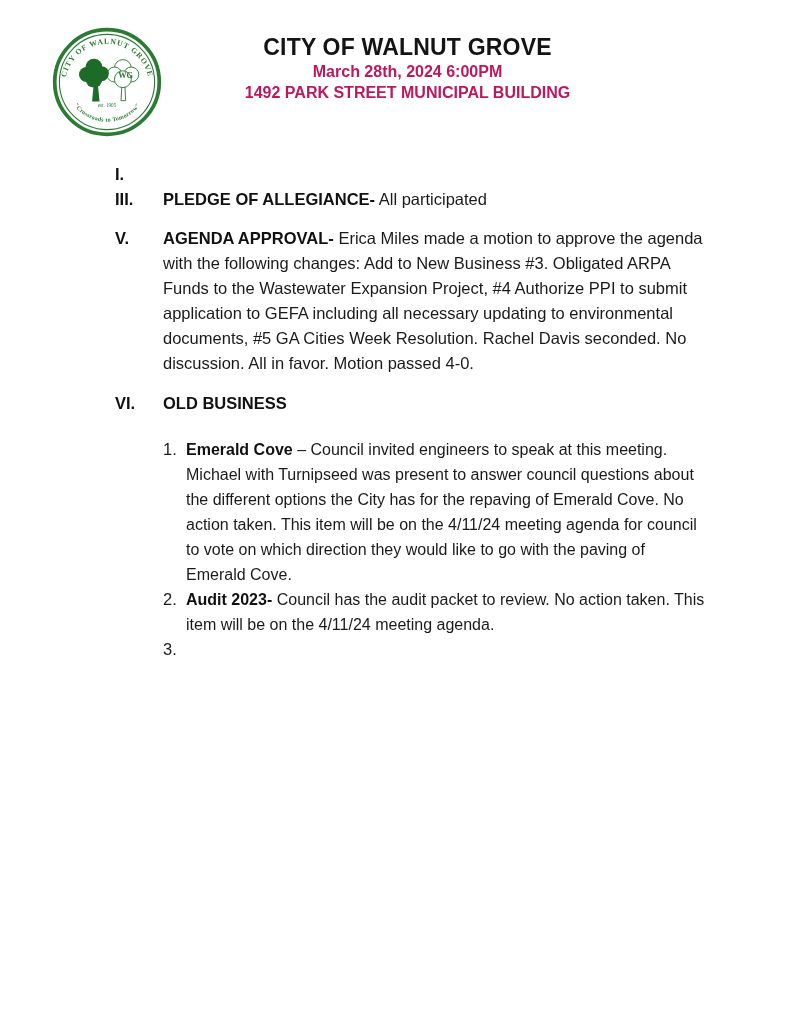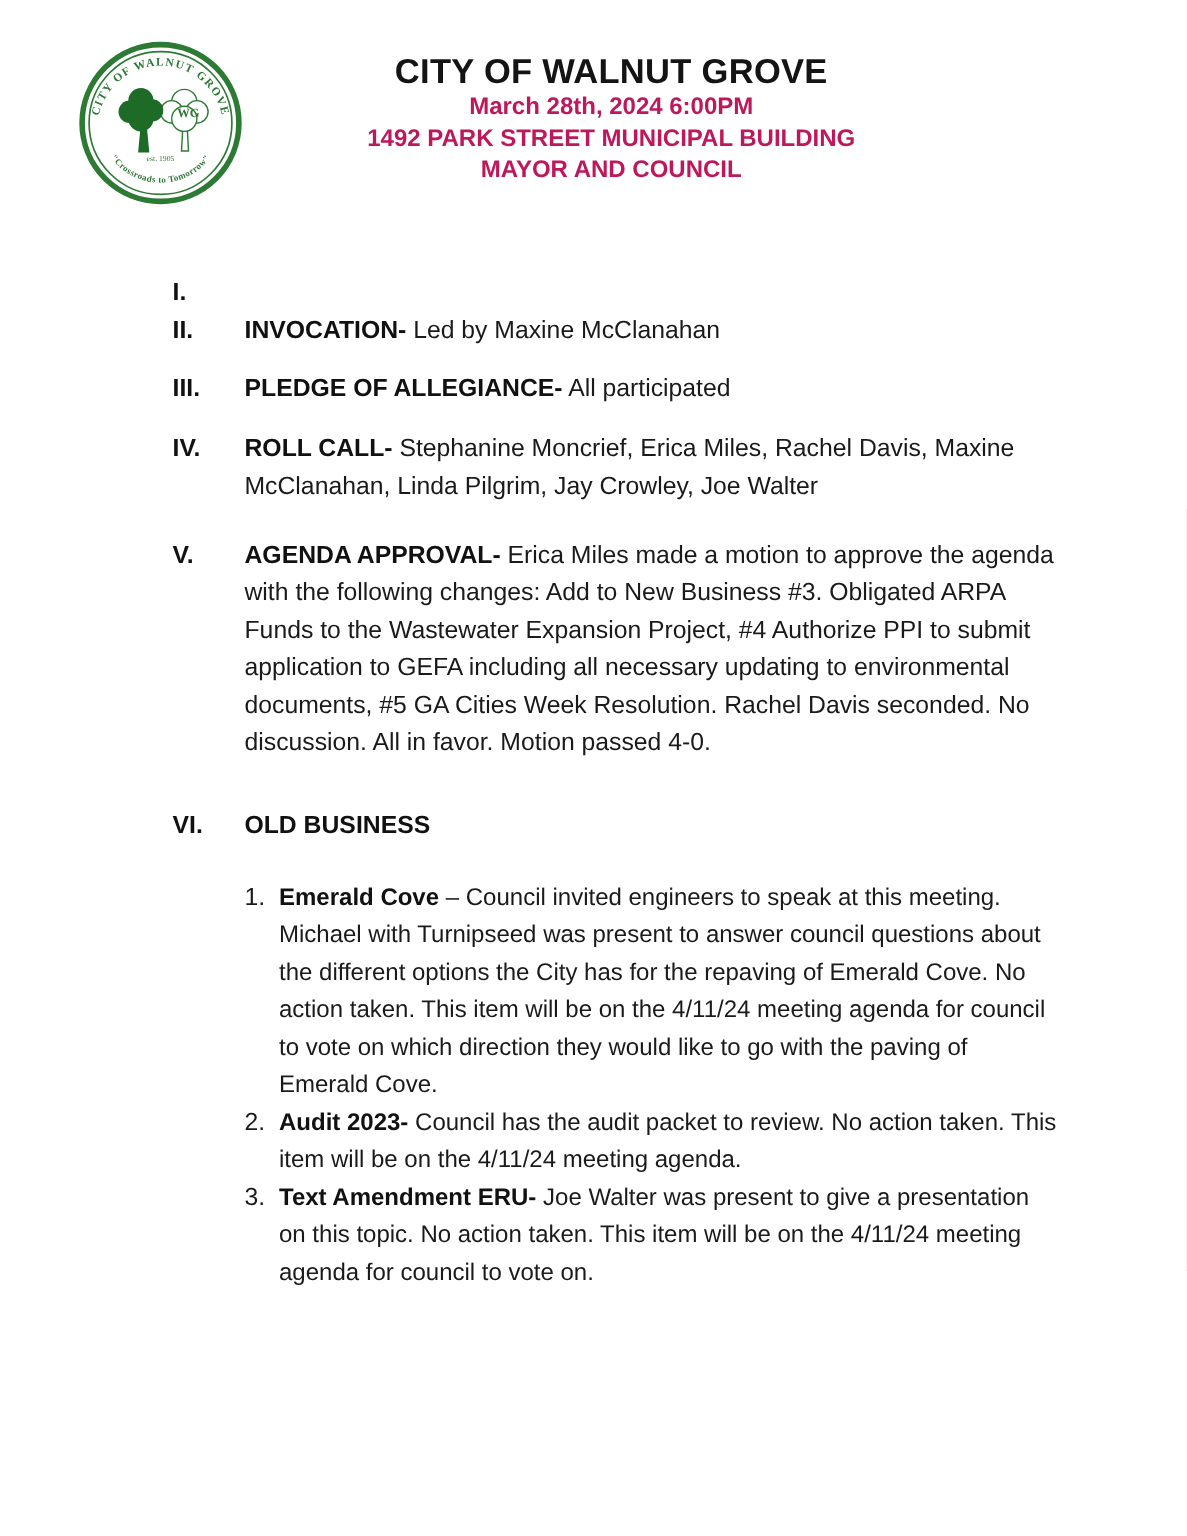--- a/index.html
+++ b/index.html
@@ -123,46 +123,37 @@
 
       <text font-size="6.4" font-weight="bold" fill="#2d7a35" letter-spacing="0.3" font-family="Liberation Serif, serif">
         <textPath href="#arcBottom" startOffset="50%" text-anchor="middle">"Crossroads to Tomorrow"</textPath>
       </text>
     </svg>
 
     <div class="header-text">
       <div class="doc-title">CITY OF WALNUT GROVE</div>
       <div class="doc-sub">March 28th, 2024 6:00PM</div>
       <div class="doc-sub">1492 PARK STREET MUNICIPAL BUILDING</div>
-      <div class="doc-sub">MAYOR AND COUNCIL</div>
     </div>
   </div>
 
   <div class="doc-body">
 
     <div class="agenda">
 
       <div class="agenda-item">
         <span class="numeral">I.</span>
       </div>
 
-      <div class="agenda-item">
-        <span class="numeral">II.</span>
-        <p class="content"><b>INVOCATION-</b> <span>Led by Maxine McClanahan</span></p>
-      </div>
 
       <div class="agenda-item">
         <span class="numeral">III.</span>
         <p class="content"><b>PLEDGE OF ALLEGIANCE-</b> <span>All participated</span></p>
       </div>
 
-      <div class="agenda-item">
-        <span class="numeral">IV.</span>
-        <p class="content"><b>ROLL CALL-</b> <span>Stephanine Moncrief, Erica Miles, Rachel Davis, Maxine McClanahan, Linda Pilgrim, Jay Crowley, Joe Walter</span></p>
-      </div>
 
       <div class="agenda-item">
         <span class="numeral">V.</span>
         <p class="content"><b>AGENDA APPROVAL-</b> <span>Erica Miles made a motion to approve the agenda with the following changes: Add to New Business #3. Obligated ARPA Funds to the Wastewater Expansion Project, #4 Authorize PPI to submit application to GEFA including all necessary updating to environmental documents, #5 GA Cities Week Resolution. Rachel Davis seconded. No discussion. All in favor. Motion passed 4-0.</span></p>
       </div>
 
       <div class="agenda-item">
         <span class="numeral">VI.</span>
         <p class="content"><b>OLD BUSINESS</b> <span></span></p>
       </div>
@@ -176,19 +167,18 @@
         <p class="content"><b>Emerald Cove</b> <span>– Council invited engineers to speak at this meeting. Michael with Turnipseed was present to answer council questions about the different options the City has for the repaving of Emerald Cove. No action taken. This item will be on the 4/11/24 meeting agenda for council to vote on which direction they would like to go with the paving of Emerald Cove.</span></p>
       </div>
 
       <div class="ob-item">
         <span class="ob-num">2.</span>
         <p class="content"><b>Audit 2023-</b> <span>Council has the audit packet to review. No action taken. This item will be on the 4/11/24 meeting agenda.</span></p>
       </div>
 
       <div class="ob-item">
         <span class="ob-num">3.</span>
-        <p class="content"><b>Text Amendment ERU-</b> <span>Joe Walter was present to give a presentation on this topic. No action taken. This item will be on the 4/11/24 meeting agenda for council to vote on.</span></p>
       </div>
 
     </div>
 
   </div>
 </div>
 
 </body></html>

